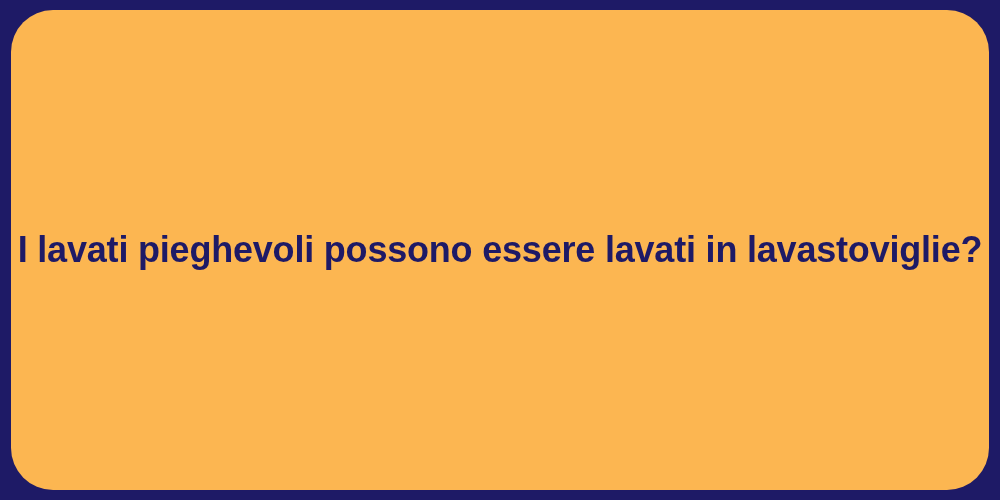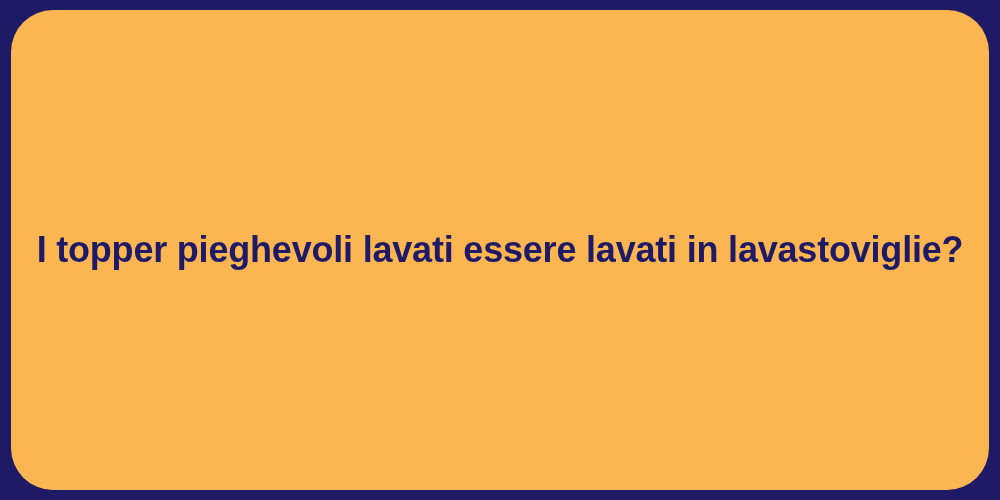--- a/index.html
+++ b/index.html
@@ -56,16 +56,16 @@
     text-align: center;
     white-space: nowrap;
   }
 </style>
 </head>
 <body>
 
 <div class="stage">
   <div class="card">
     <div class="card-body">
-      <h1 class="question">I topper pieghevoli lavati essere lavati in lavastoviglie?</h1>
+      <h1 class="question">I lavati pieghevoli possono essere lavati in lavastoviglie?</h1>
     </div>
   </div>
 </div>
 
 </body></html>

